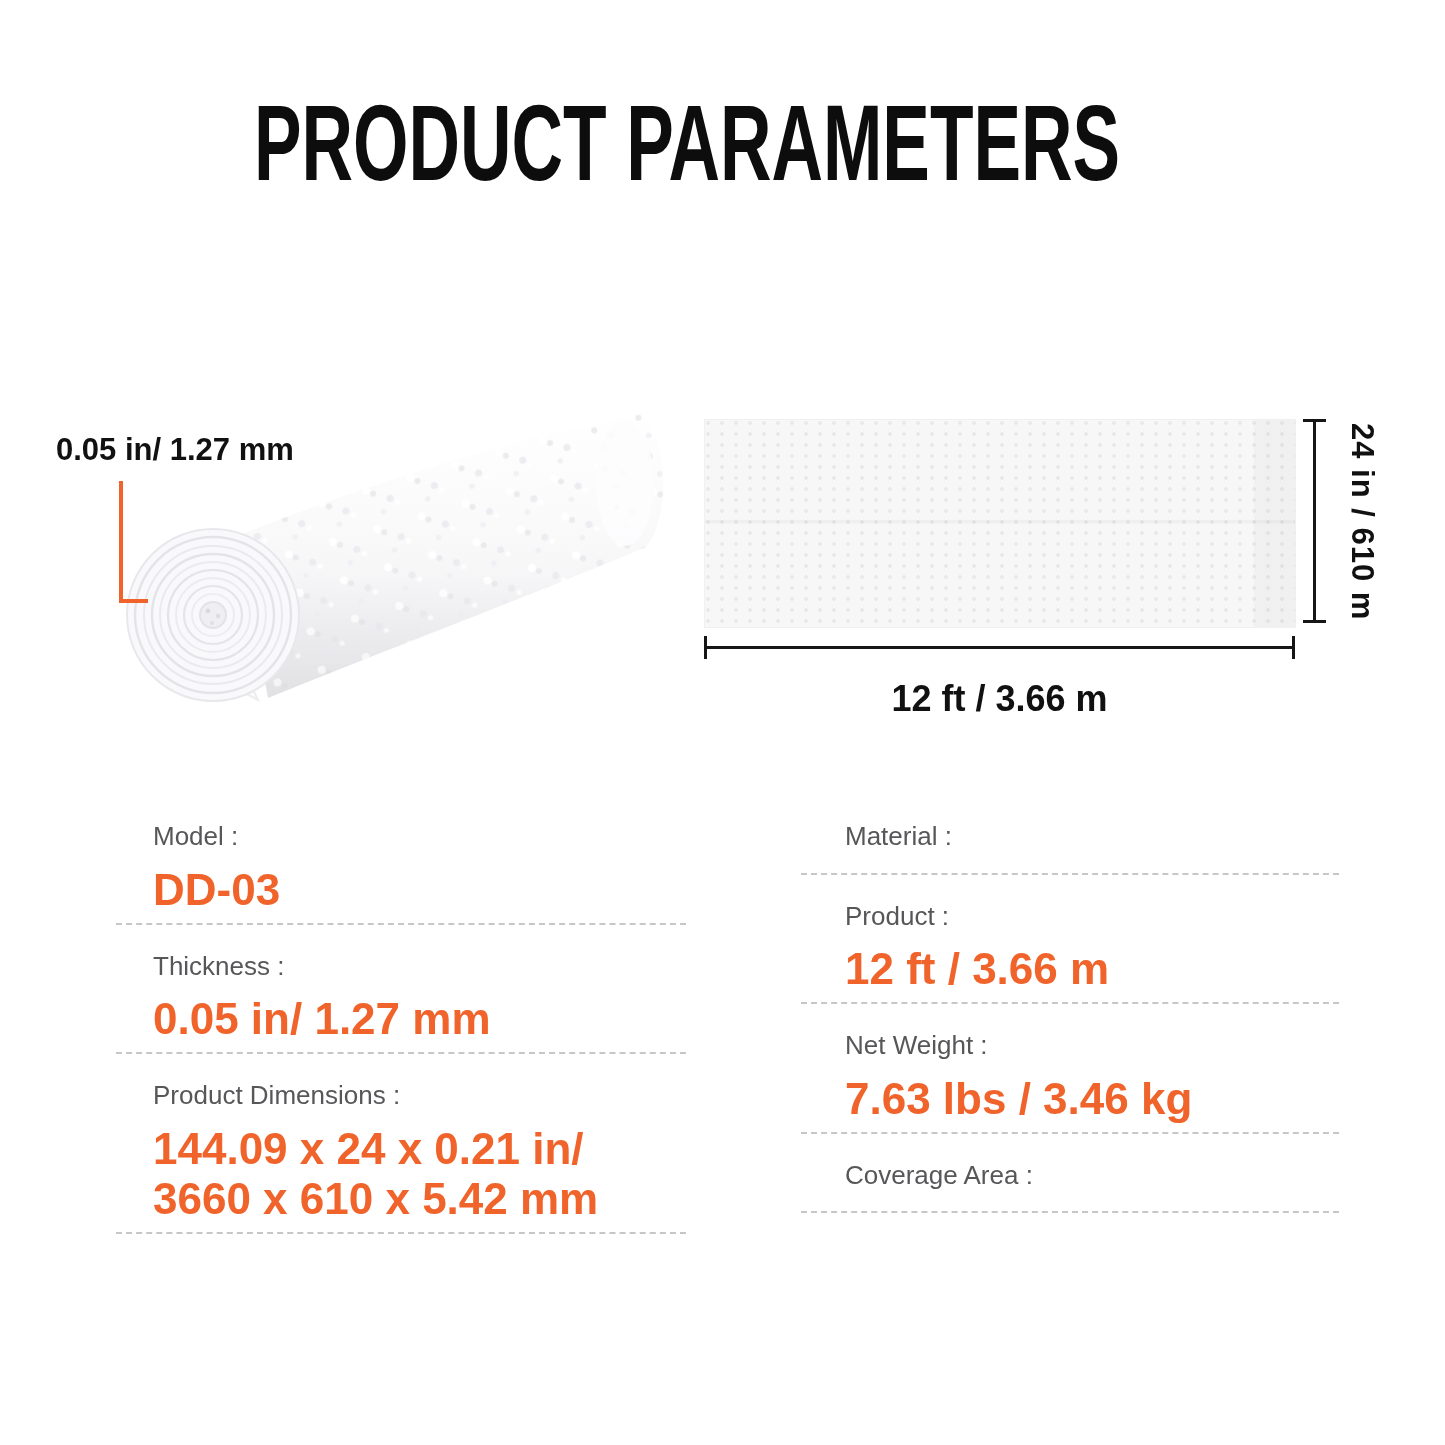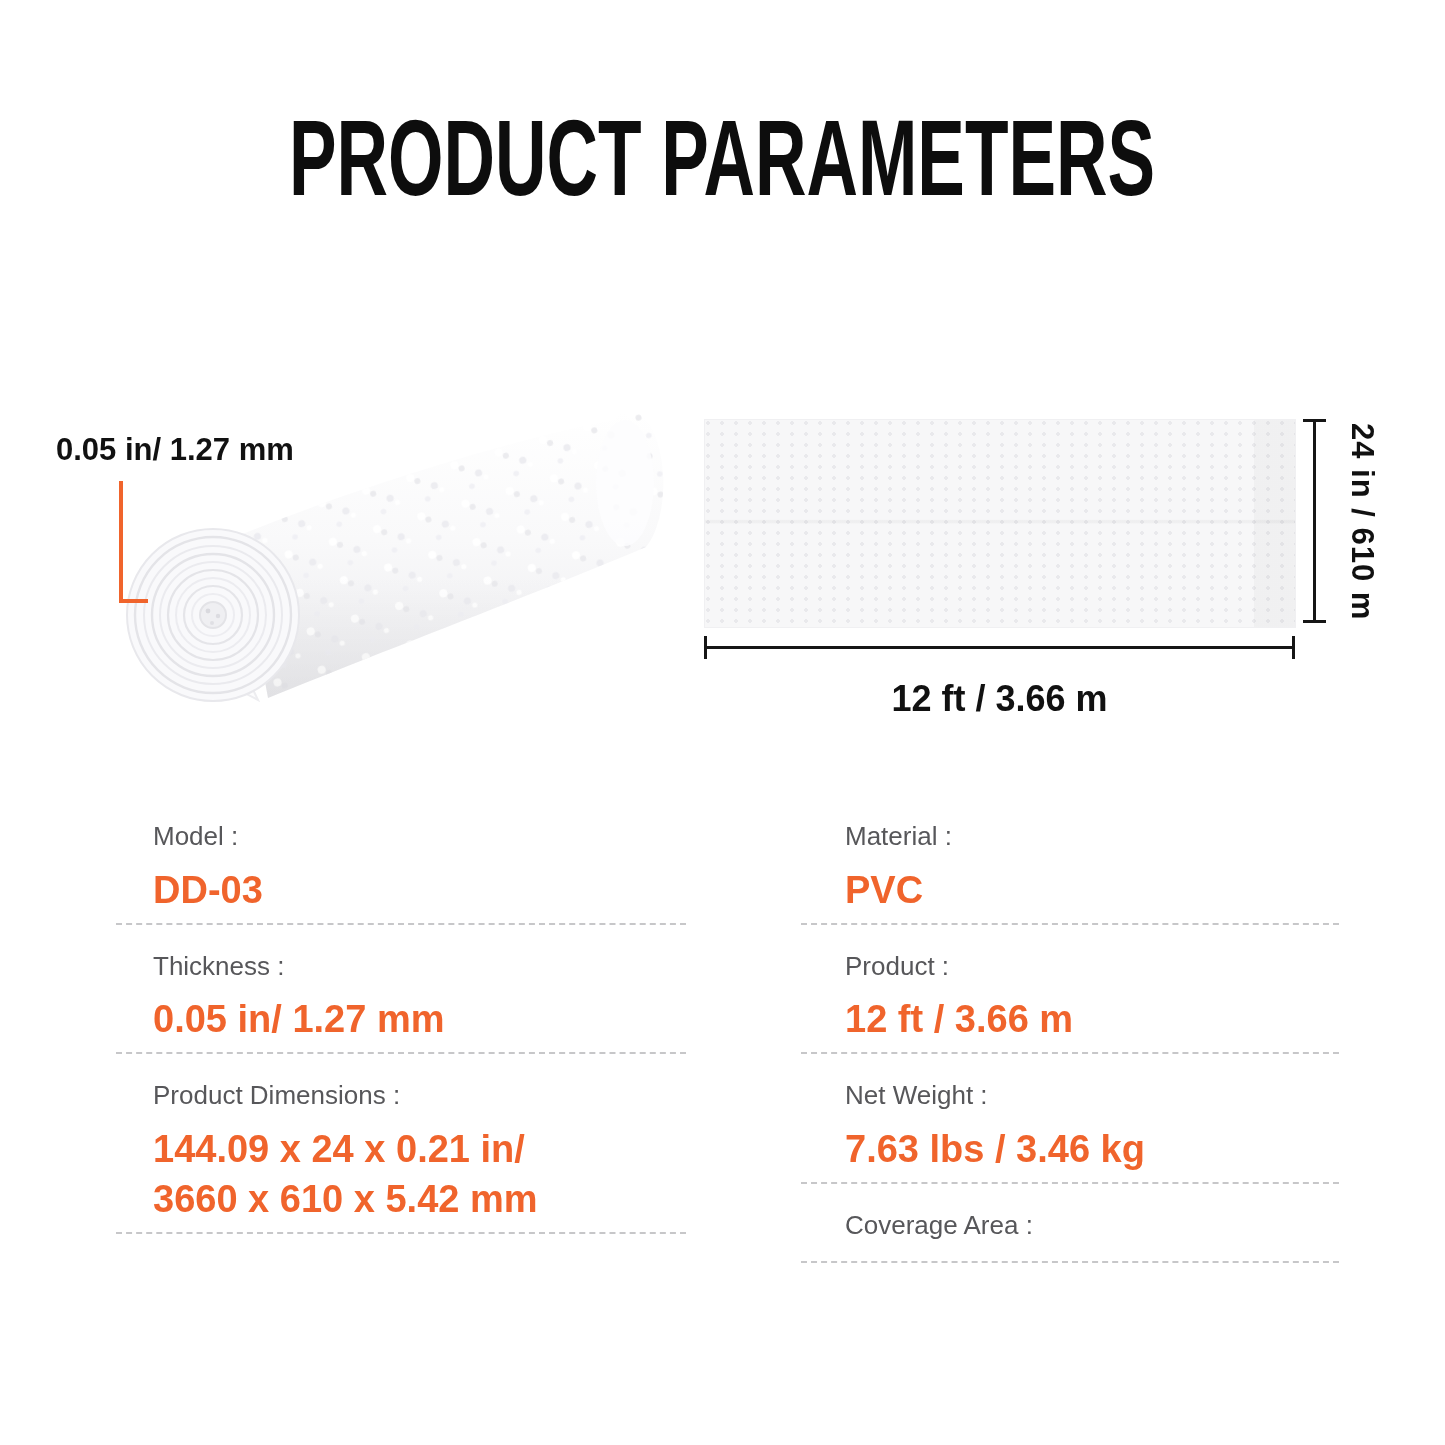--- a/index.html
+++ b/index.html
@@ -9,21 +9,21 @@
     --dash-gray:#c7c7c9;
     --mat-bg:#f7f7f8;
   }
   *{margin:0;padding:0;box-sizing:border-box;}
   html,body{background:#ffffff;}
   .canvas{
     position:relative;width:1445px;height:1445px;background:#ffffff;overflow:hidden;
     font-family:"Liberation Sans",sans-serif;
   }
   
-  .title-wrap{position:absolute;left:0;top:104px;width:100%;text-align:center;}
+  .title-wrap{position:absolute;left:0;top:89px;width:100%;padding-left:31px;}
   .title{
     display:inline-block;font-size:108px;font-weight:700;color:#0d0d0d;
     letter-spacing:0;line-height:1;transform:scaleX(.66);white-space:nowrap;
   }
   
   .roll-svg{position:absolute;left:90px;top:395px;width:600px;height:325px;}
   .thickness-label{
     position:absolute;left:56px;top:432px;font-size:31px;font-weight:700;color:#111;
     white-space:nowrap;
   }
@@ -61,21 +61,21 @@
   
   .spec-col{position:absolute;top:822px;}
   .spec-col-left{left:116px;width:570px;}
   .spec-col-right{left:801px;width:538px;}
   .spec-row{padding:27px 0 8px 0;border-bottom:2px dashed var(--dash-gray);}
   .spec-row:first-child{padding-top:0;}
   .spec-col-left .spec-row{padding-left:37px;}
   .spec-col-right .spec-row{padding-left:44px;}
   .spec-label{font-size:26px;line-height:1.1;color:var(--label-gray);margin-bottom:14px;}
   .spec-value{
-    font-size:38px;line-height:50px;font-weight:700;color:var(--accent);
+    font-size:44px;line-height:50px;font-weight:700;color:var(--accent);
     white-space:pre-line;
   }
 </style>
 </head>
 <body>
 
 <div class="canvas">
 
   <div class="title-wrap">
     <div class="title">PRODUCT PARAMETERS</div>
@@ -161,21 +161,20 @@
     <div class="spec-row">
       <div class="spec-label">Product Dimensions :</div>
       <div class="spec-value">144.09 x 24 x 0.21 in/
 3660 x 610 x 5.42 mm</div>
     </div>
   </div>
 
   <div class="spec-col spec-col-right">
     <div class="spec-row">
       <div class="spec-label">Material :</div>
-      <div class="spec-value">PVC</div>
     </div>
     <div class="spec-row">
       <div class="spec-label">Product :</div>
       <div class="spec-value">12 ft / 3.66 m</div>
     </div>
     <div class="spec-row">
       <div class="spec-label">Net Weight :</div>
       <div class="spec-value">7.63 lbs / 3.46 kg</div>
     </div>
     <div class="spec-row">

